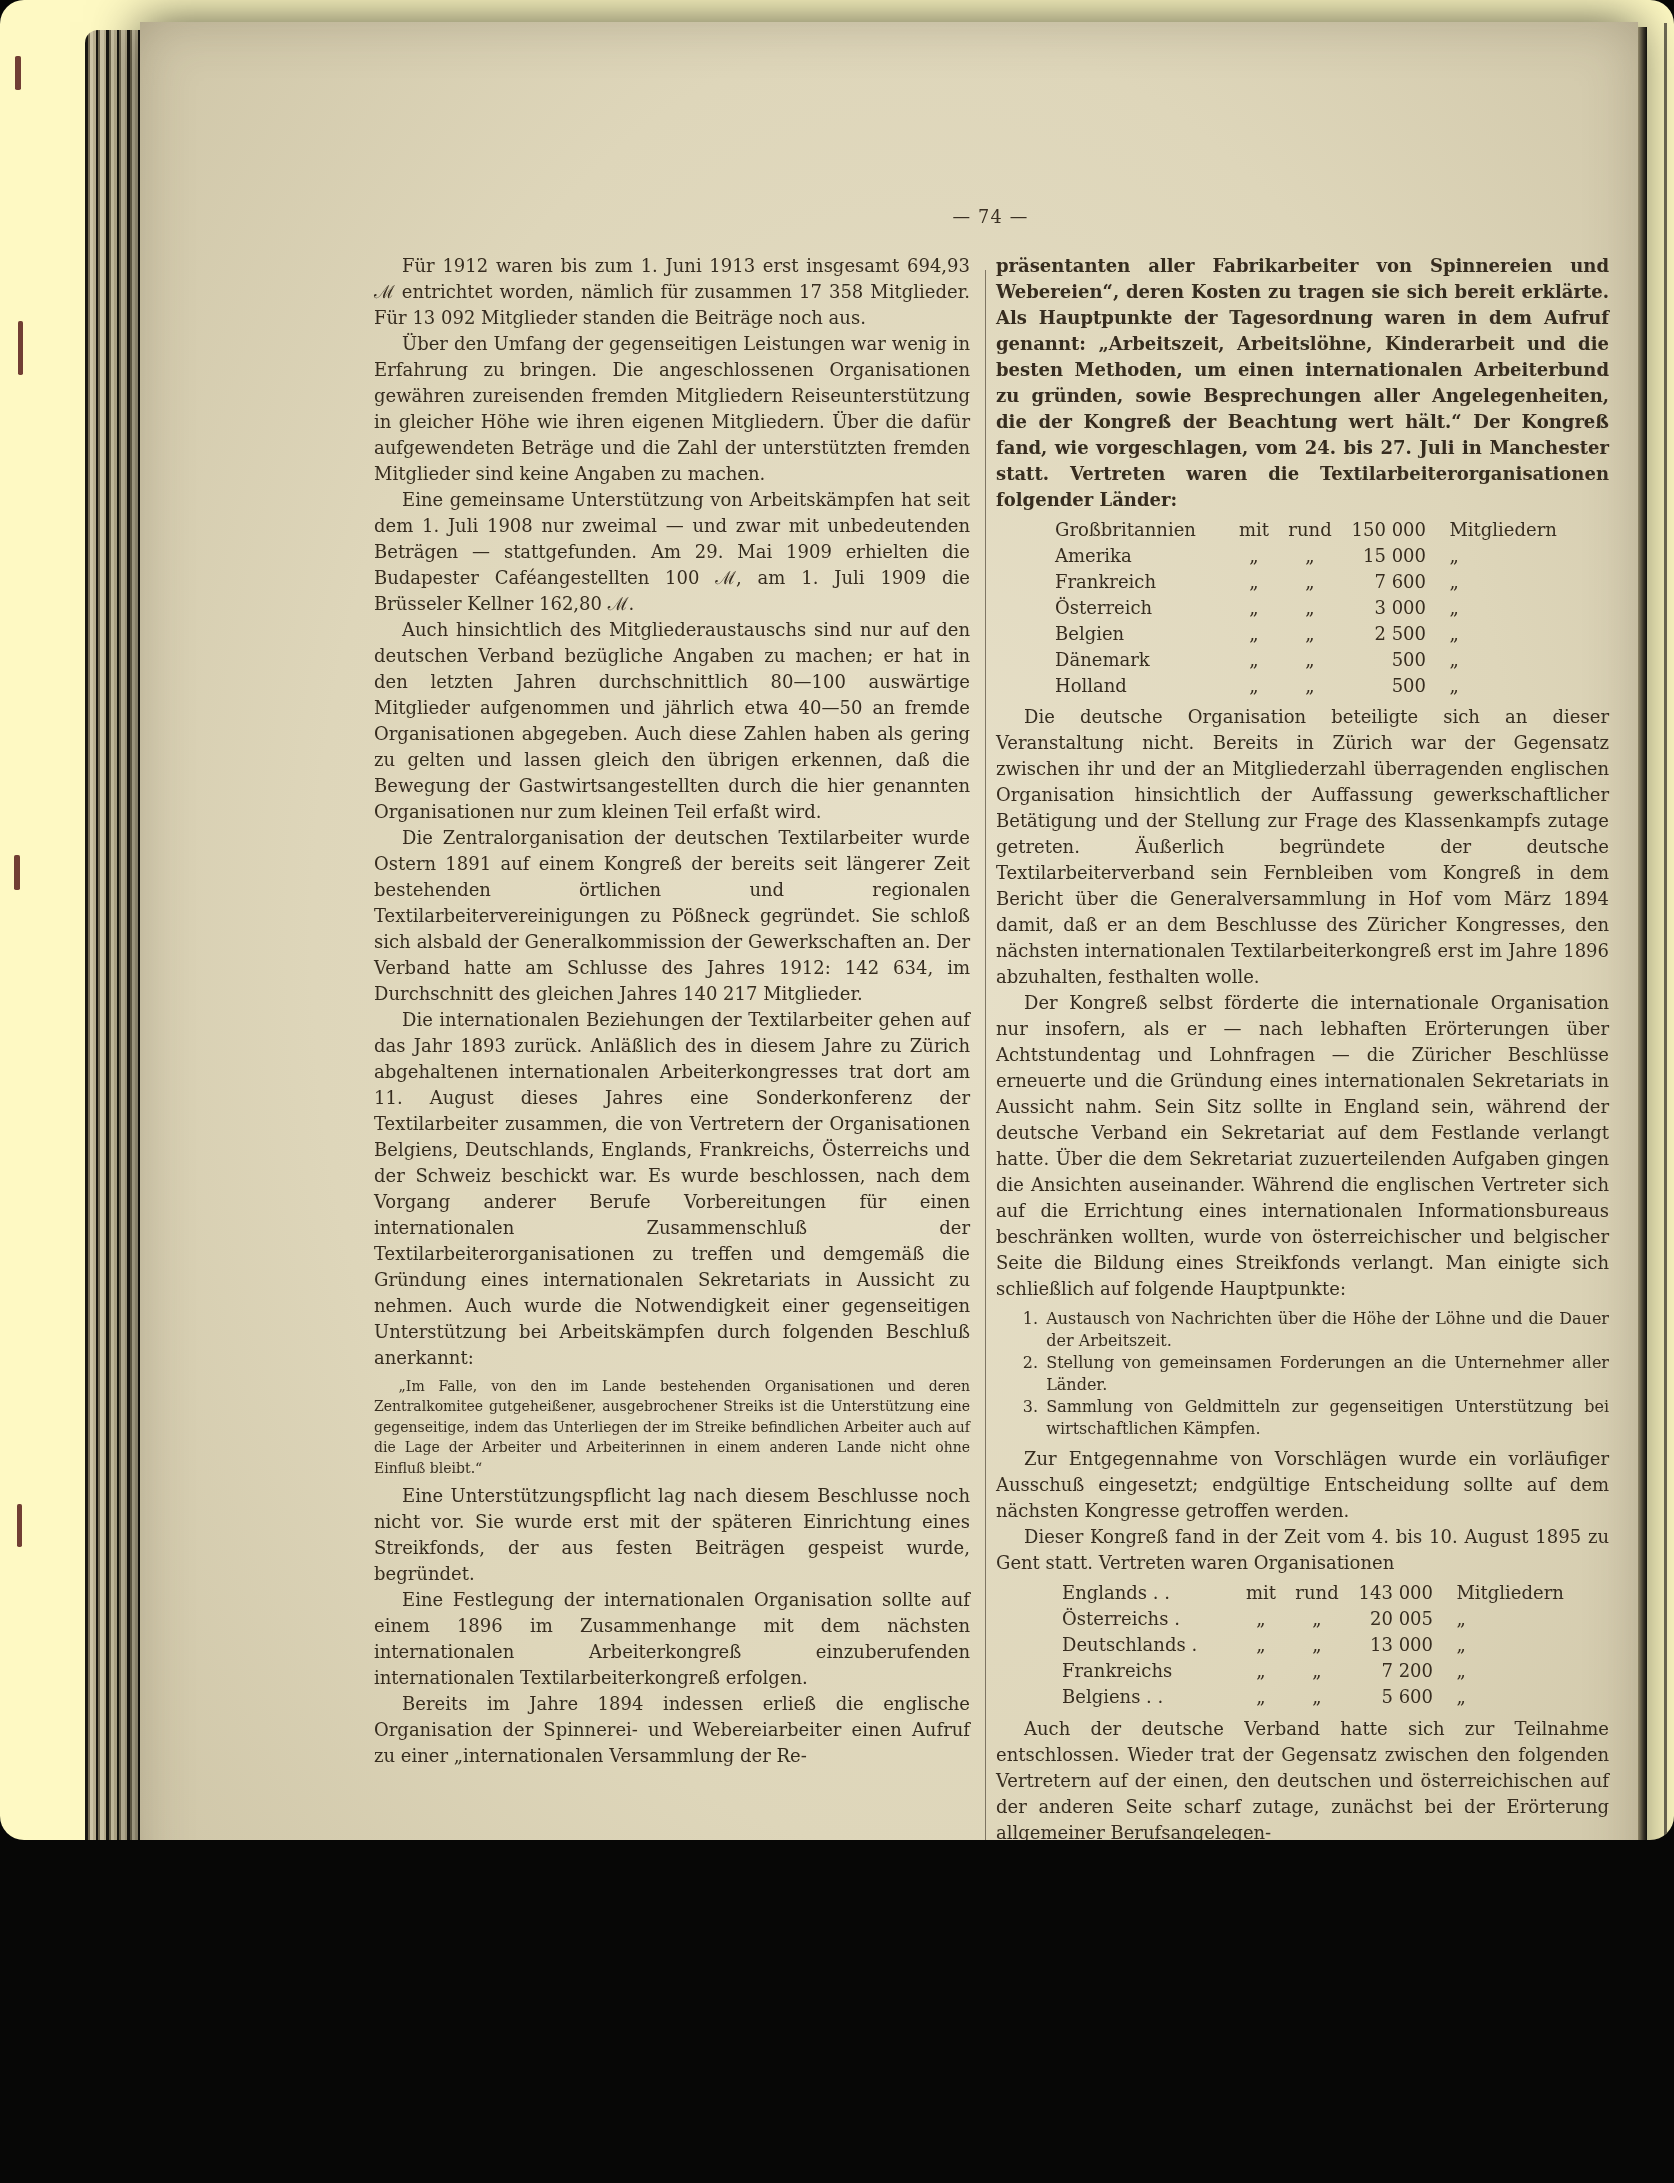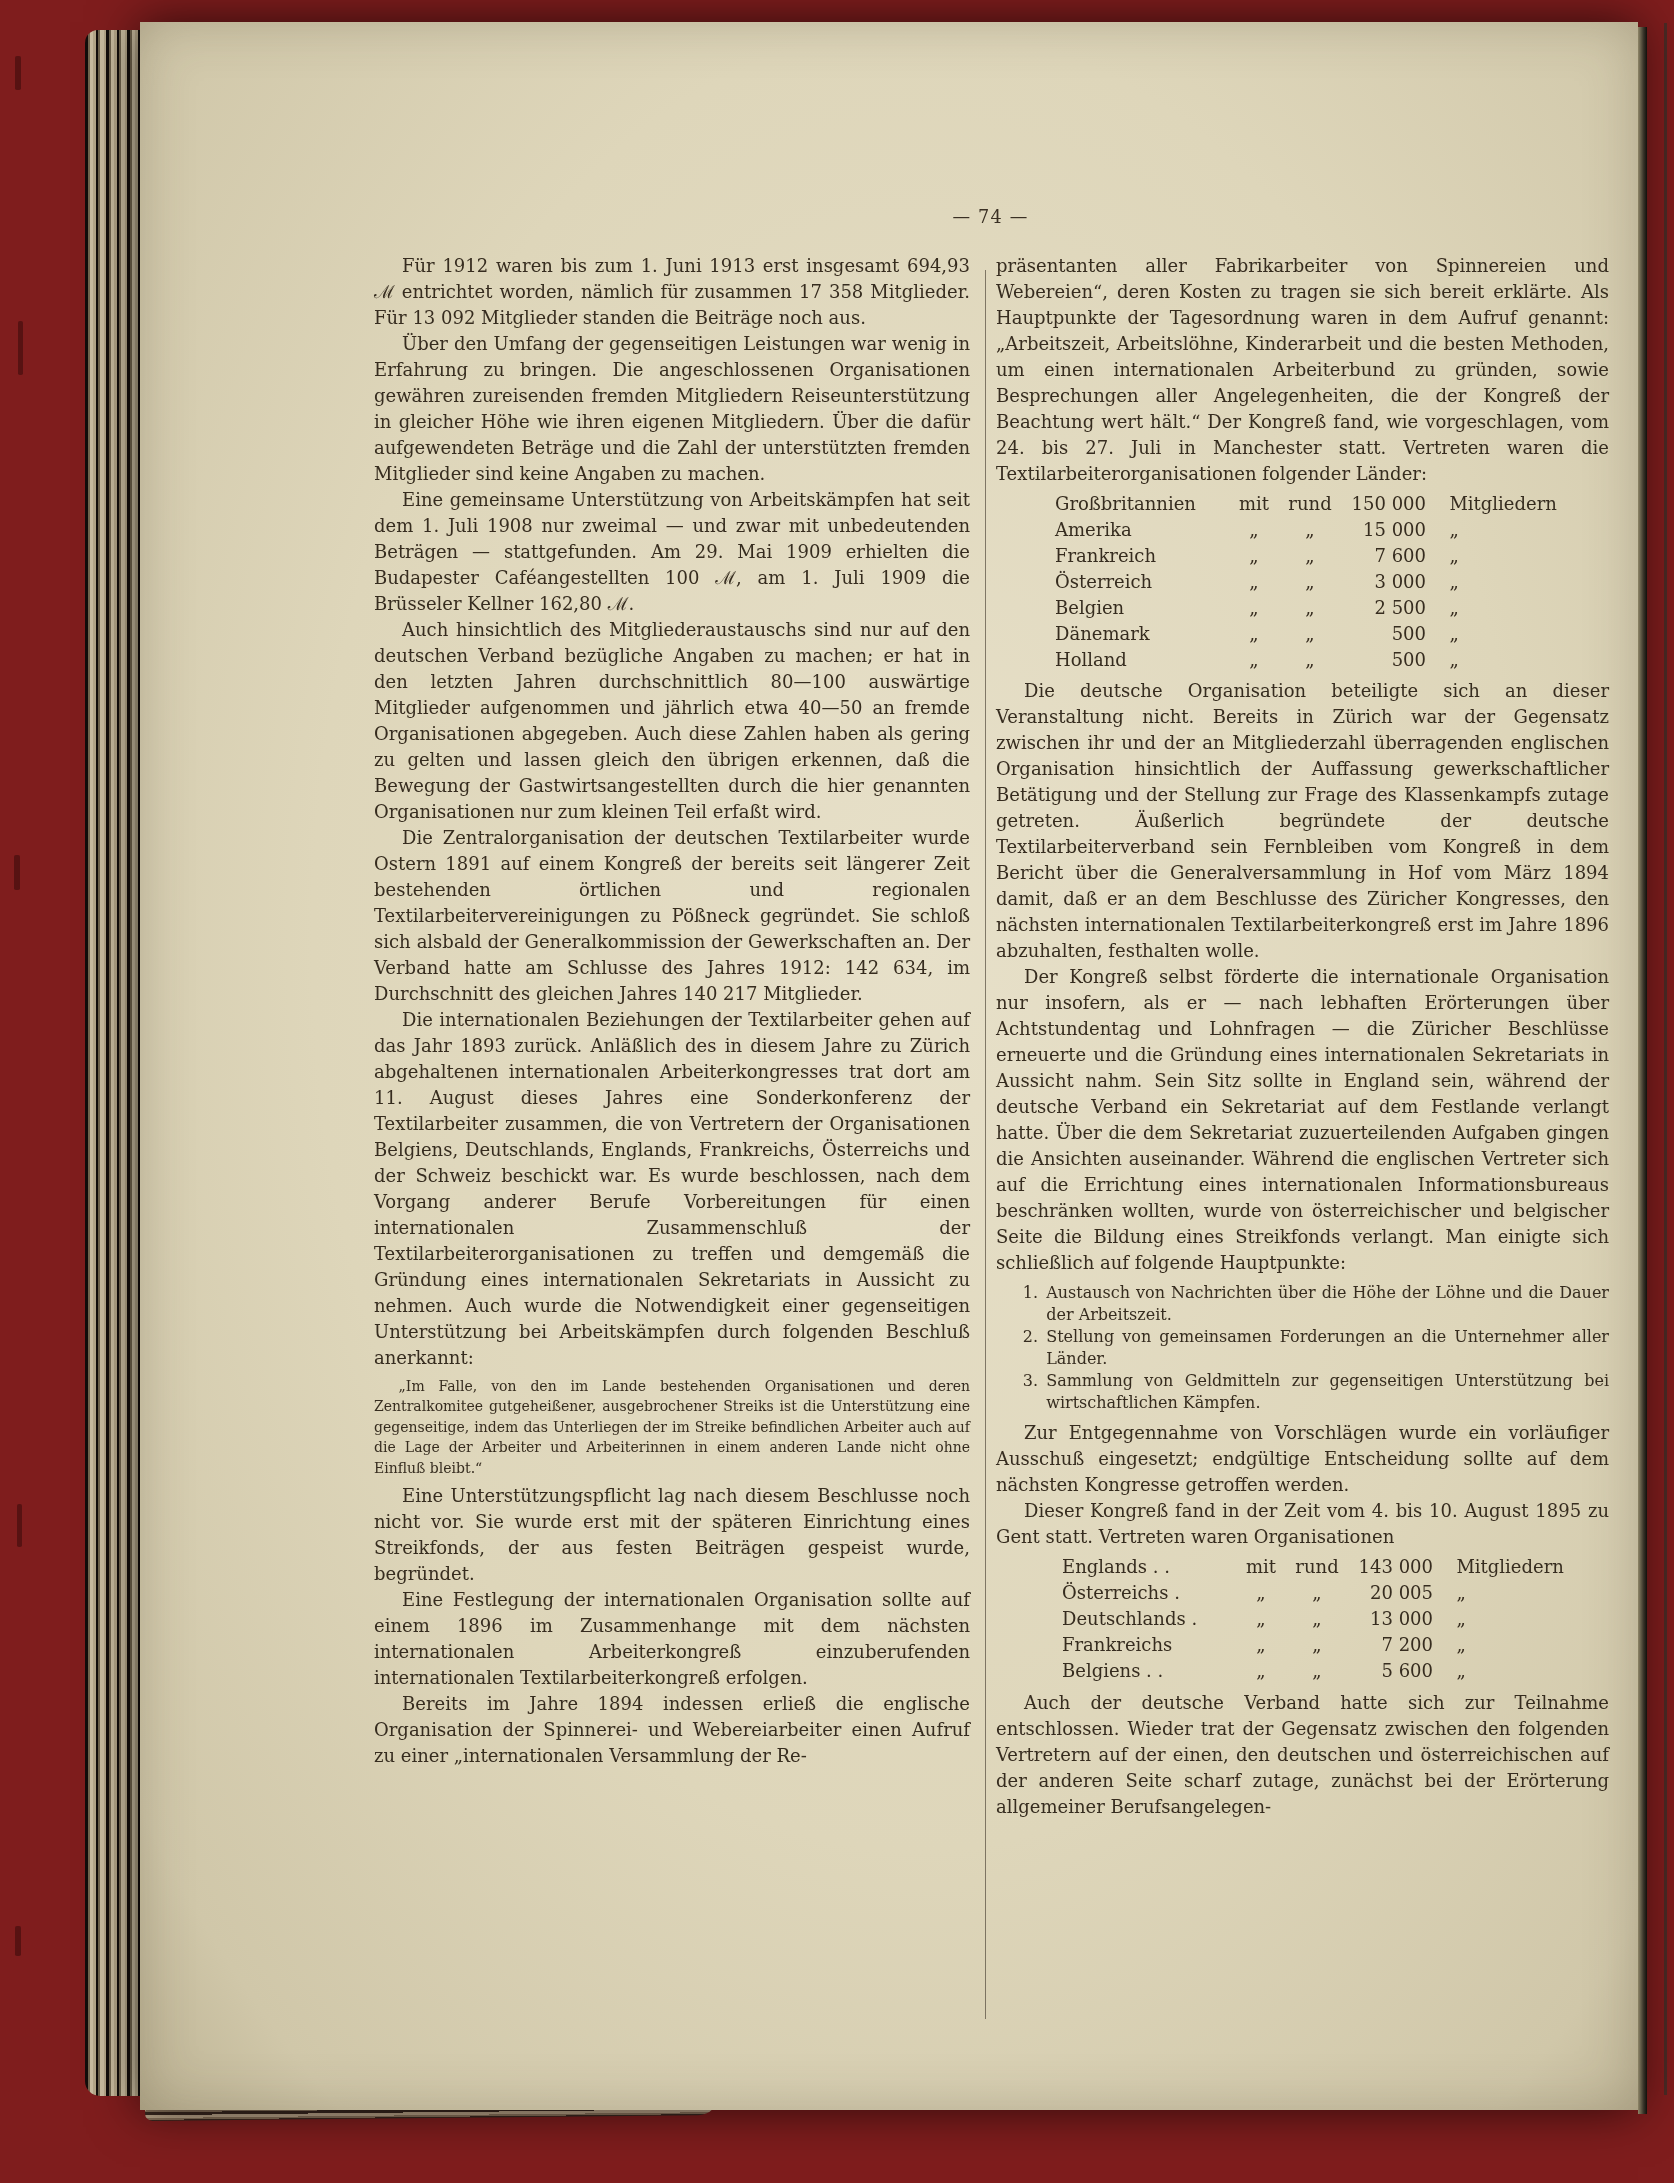--- a/index.html
+++ b/index.html
@@ -1,24 +1,25 @@
 <!DOCTYPE html>
 <html style="font-size:9.4px"><head>
 <meta charset="utf-8">
 <style>
   html,body{
     margin:0; padding:0;
     background:#070706;
   }
   .stage{
     position:relative;
-    width:1674px; height:2183px;
+    width:1674px; height:1840px;
     overflow:hidden;
-    background:#7f1d1d;
+    background:#fef9c3;
     font-family:"DejaVu Serif","Liberation Serif",serif;
+    border-radius:24px;
   }
   
   .edge-stack{
     position:absolute; left:85px; top:30px; width:59px; height:2066px;
     background:repeating-linear-gradient(90deg,
       #0d0c0a 0 2.9px, #6f674f 2.9px 4.7px, #cdc4a6 4.7px 8.2px, #b7ad8e 8.2px 10.5px);
     border-radius:13px 0 0 15px;
     opacity:.95;
   }
   .bottom-stack{
@@ -62,21 +63,21 @@
     background:#4a4034; opacity:.65;
   }
   .col{
     position:absolute; top:231px; color:#362c1f;
     font-size:18px; line-height:26px;
   }
   .col-left{ left:234px;  width:596px; }
   .col-right{ left:856px; width:613px; }
 
   .para{ margin:0; text-align:justify; text-indent:28px; }
-  .no-indent{ text-indent:0; }
+  .no-indent{ text-indent:0;font-weight:bold; }
   .quote{
     margin:4.7px 0; text-align:justify; text-indent:24.6px;
     font-size:14px; line-height:20.5px;
   }
   .heading{
     margin:17.6px 0 11.7px; text-align:center;
     font-weight:bold; font-size:18px;
   }
 
   .mtable{ margin:3.5px 0 5.9px 59px; }

